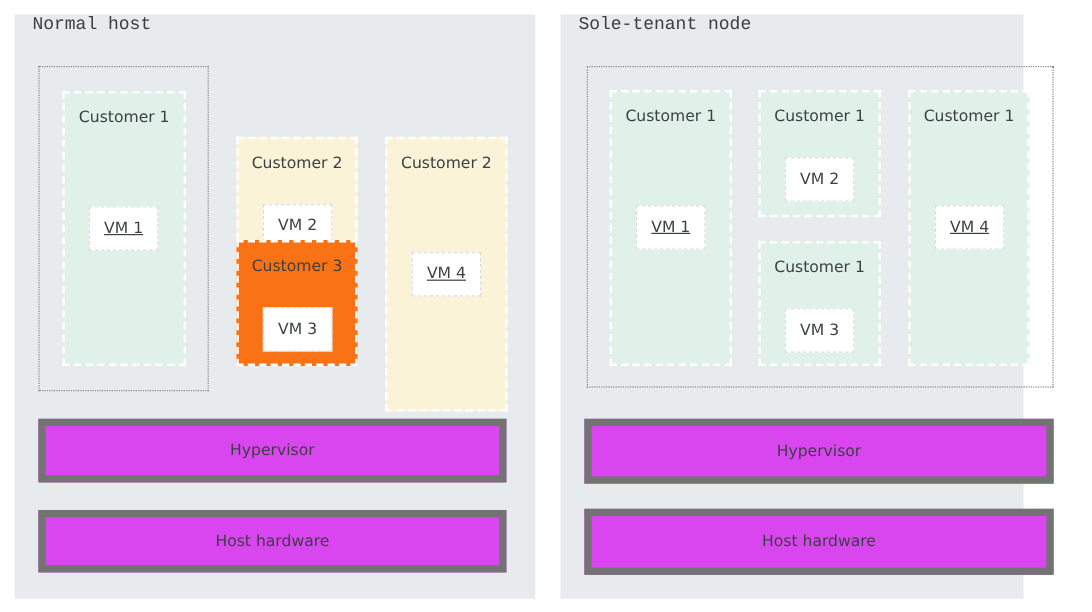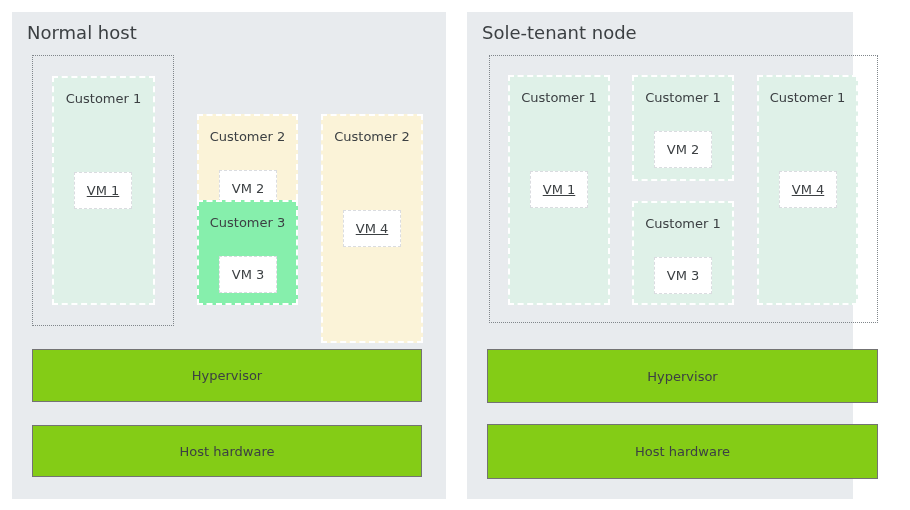--- a/index.html
+++ b/index.html
@@ -4,34 +4,34 @@
 <style>
   html,body { margin:0; padding:0; }
   body {
     width:910px; height:510px; background:#ffffff; position:relative; overflow:hidden;
     font-family:"DejaVu Sans","Liberation Sans",sans-serif; color:#3C4043;
   }
   .panel { position:absolute; top:12px; height:487px; background:#E8EBEE; }
   #panel1 { left:12px;  width:434px; }
   #panel2 { left:467px; width:386px; }
 
-  .panel-title { position:absolute; left:15px; top:13px; font-size:18px; line-height:16px; }
+  .panel-title { position:absolute; left:15px; top:1px; font-size:15px; line-height:16px;font-family:Liberation Mono, monospace; }
 
   .dotted { position:absolute; border:1px dotted #80868B; box-sizing:border-box; }
   #panel1 .dotted { left:20px; top:43px; width:142px; height:271px; }
   #panel2 .dotted { left:22px; top:43px; width:389px; height:268px; }
 
   .cust {
     position:absolute; box-sizing:border-box; border:2px dashed #ffffff;
     font-size:13px; text-align:center;
   }
   .cust .clabel { display:block; padding-top:13px; }
   .bg-green  { background:#DFF1E8; }
   .bg-yellow { background:#FBF3D8;margin-top:38px; }
-  .bg-purple { background:#86efac; }
+  .bg-purple { background:#f97316; }
 
   
   .p1-c1 { left:40px;  top:64px;  width:103px; height:229px; }
   .p1-c2 { left:185px; top:64px;  width:101px; height:106px; }
   .p1-c3 { left:185px; top:188px; width:101px; height:105px; }
   .p1-c4 { left:309px; top:64px;  width:102px; height:229px; }
   
   .p2-c1 { left:41px;  top:63px;  width:102px; height:230px; }
   .p2-c2 { left:165px; top:63px;  width:102px; height:106px; }
   .p2-c3 { left:165px; top:189px; width:102px; height:104px; }
@@ -39,21 +39,21 @@
 
   .vm {
     position:absolute; box-sizing:border-box; background:#ffffff;
     border:1px dashed #DADCE0; display:flex; align-items:center; justify-content:center;
     font-size:13px;
   }
   .vm-tall { left:20px; top:94px; width:58px; height:37px;text-decoration:underline; }  
   .vm-short{ left:20px; top:54px; width:58px; height:37px; }  
 
   .bar {
-    position:absolute; box-sizing:border-box; background:#84cc16; border:1px solid #737373;
+    position:absolute; box-sizing:border-box; background:#d946ef; border:6px solid #737373;
     display:flex; align-items:center; justify-content:center; font-size:13px;
   }
   #panel1 .bar-hyp { left:20px; top:337px; width:390px; height:53px; }
   #panel1 .bar-hw  { left:20px; top:413px; width:390px; height:52px; }
   #panel2 .bar-hyp { left:20px; top:337px; width:391px; height:54px; }
   #panel2 .bar-hw  { left:20px; top:412px; width:391px; height:55px; }
 </style>
 </head>
 <body>
 

